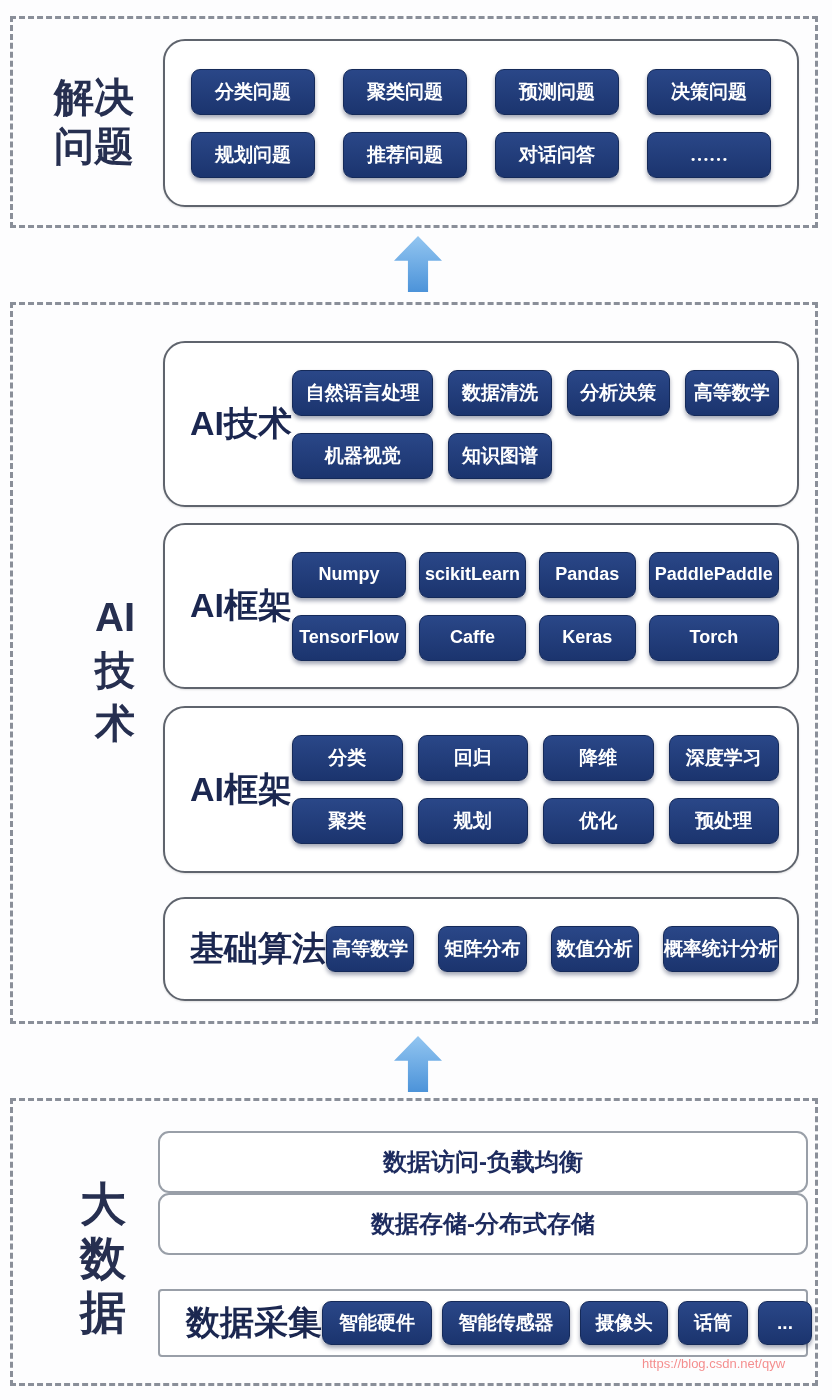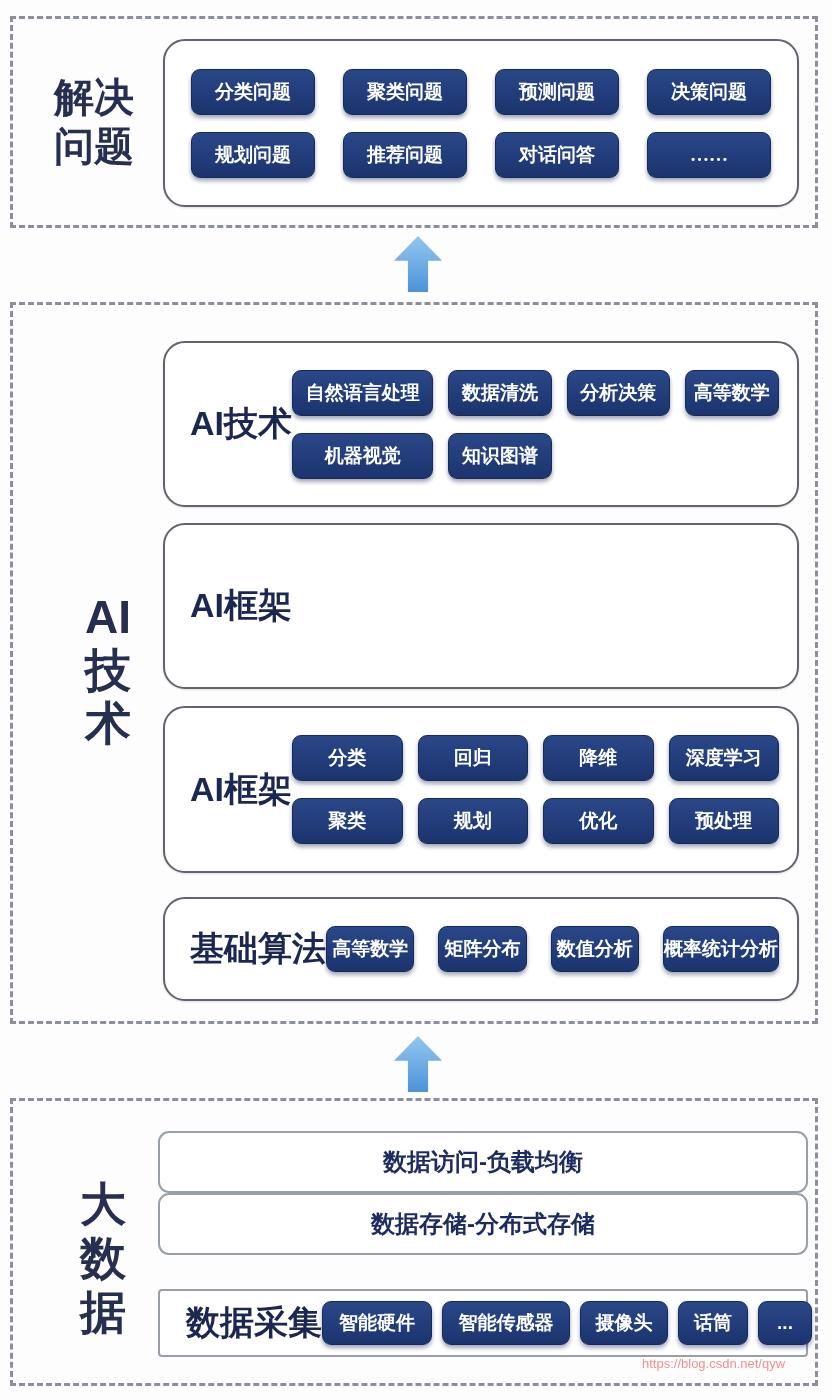--- a/index.html
+++ b/index.html
@@ -8,21 +8,21 @@
   .page { position:relative; width:832px; height:1400px; background:#fdfdfe; overflow:hidden; }
 
   .dashed-section { position:absolute; border:3px dashed #8a8f99; background:transparent; }
   #sec-solve { left:10px; top:16px;  width:808px; height:212px; }
   #sec-ai    { left:10px; top:302px; width:808px; height:722px; }
   #sec-big   { left:10px; top:1098px;width:808px; height:288px; }
 
   .big-label { position:absolute; font-weight:bold; color:#262f50; text-align:center; }
   #solve-label { left:20px; top:0; height:100%; width:122px; display:flex; flex-direction:column;
                  justify-content:center; font-size:40px; line-height:49px; }
-  #ai-label  { left:53px; top:286px; width:84px; font-size:46px; line-height:53px; }
+  #ai-label  { left:60px; top:286px; width:84px; font-size:40px; line-height:53px; }
   #big-label { left:46px; top:76px;  width:88px; font-size:46px; line-height:54px; }
 
   .panel { position:absolute; background:#ffffff; border:2px solid #5f646d; border-radius:22px;
            display:flex; align-items:center; padding:0 18px 0 25px;
            box-shadow:0 1px 2px rgba(0,0,0,.12); }
   #solve-panel { left:150px; top:20px;  width:636px; height:168px; padding:0 26px; }
   #panel-tech  { left:150px; top:36px;  width:636px; height:166px; }
   #panel-frame { left:150px; top:218px; width:636px; height:166px; }
   #panel-algo  { left:150px; top:401px; width:636px; height:167px; }
   #panel-basic { left:150px; top:592px; width:636px; height:104px; }
@@ -105,20 +105,30 @@
         <div class="btn">数据清洗</div>
         <div class="btn">分析决策</div>
         <div class="btn">高等数学</div>
         <div class="btn">机器视觉</div>
         <div class="btn">知识图谱</div>
       </div>
     </div>
 
     <div class="panel" id="panel-frame">
       <div class="panel-label">AI框架</div>
+      <div class="btn-grid grid-frame">
+        <div class="btn btn-en">Numpy</div>
+        <div class="btn btn-en">scikitLearn</div>
+        <div class="btn btn-en">Pandas</div>
+        <div class="btn btn-en">PaddlePaddle</div>
+        <div class="btn btn-en">TensorFlow</div>
+        <div class="btn btn-en">Caffe</div>
+        <div class="btn btn-en">Keras</div>
+        <div class="btn btn-en">Torch</div>
+      </div>
     </div>
 
     <div class="panel" id="panel-algo">
       <div class="panel-label">AI框架</div>
       <div class="btn-grid grid-algo">
         <div class="btn">分类</div>
         <div class="btn">回归</div>
         <div class="btn">降维</div>
         <div class="btn">深度学习</div>
         <div class="btn">聚类</div>

